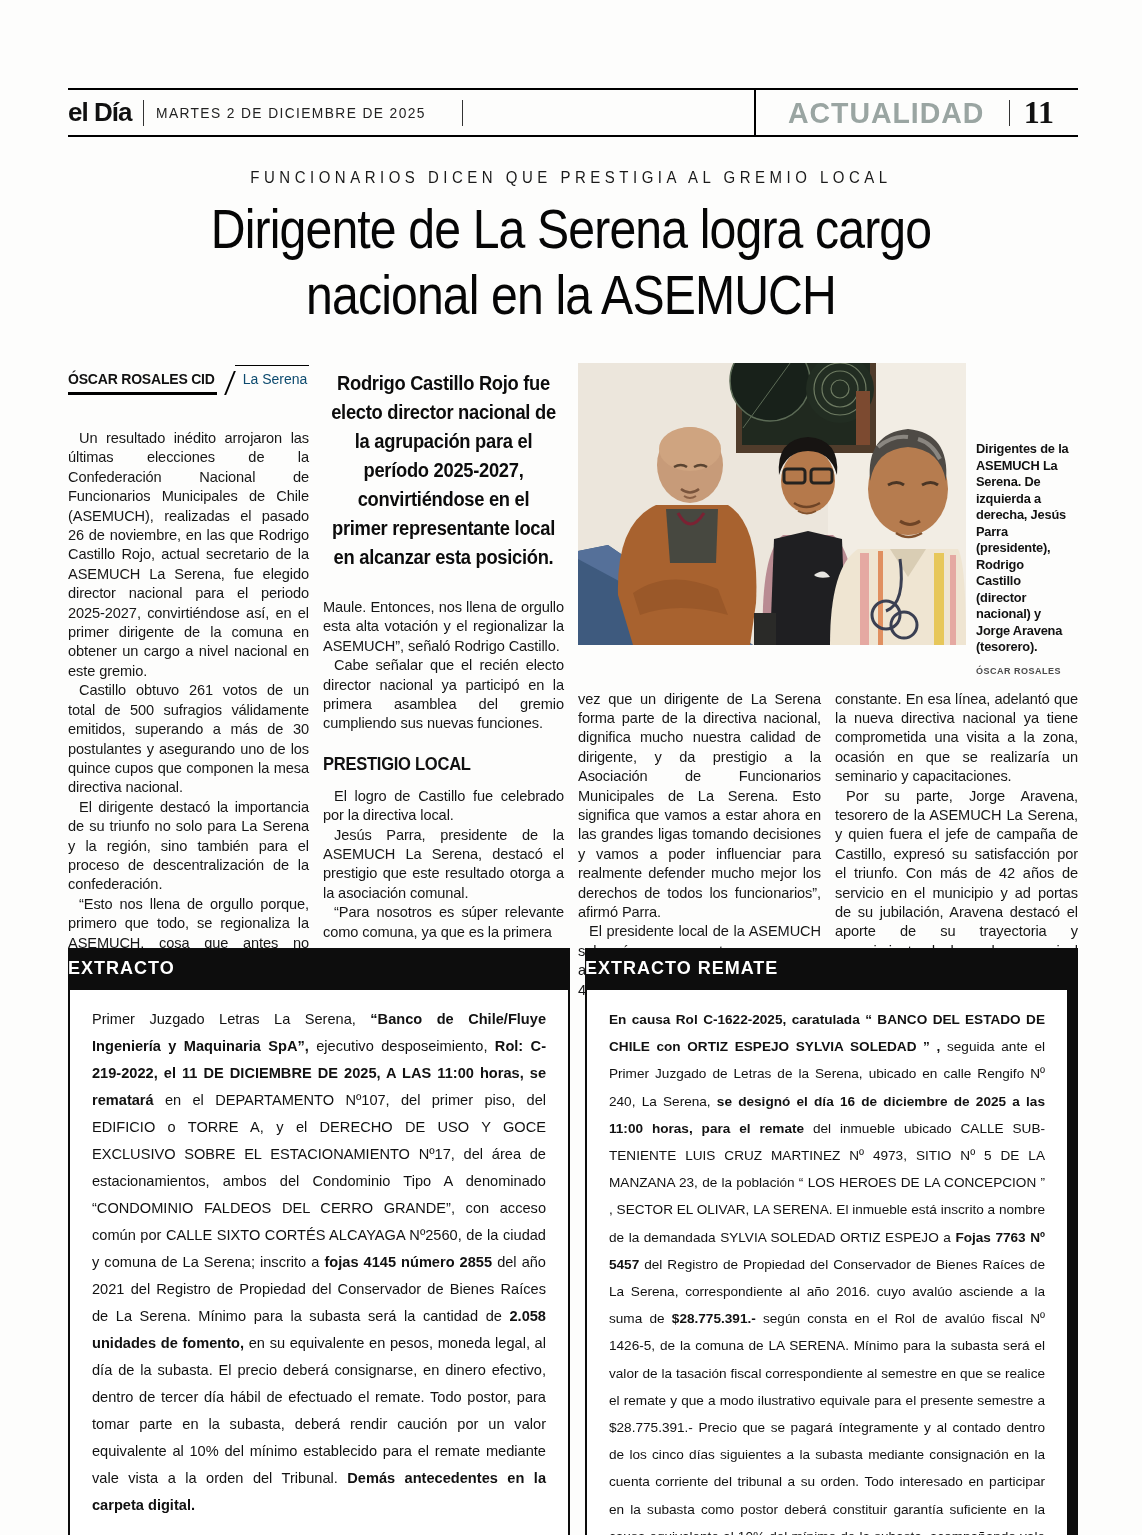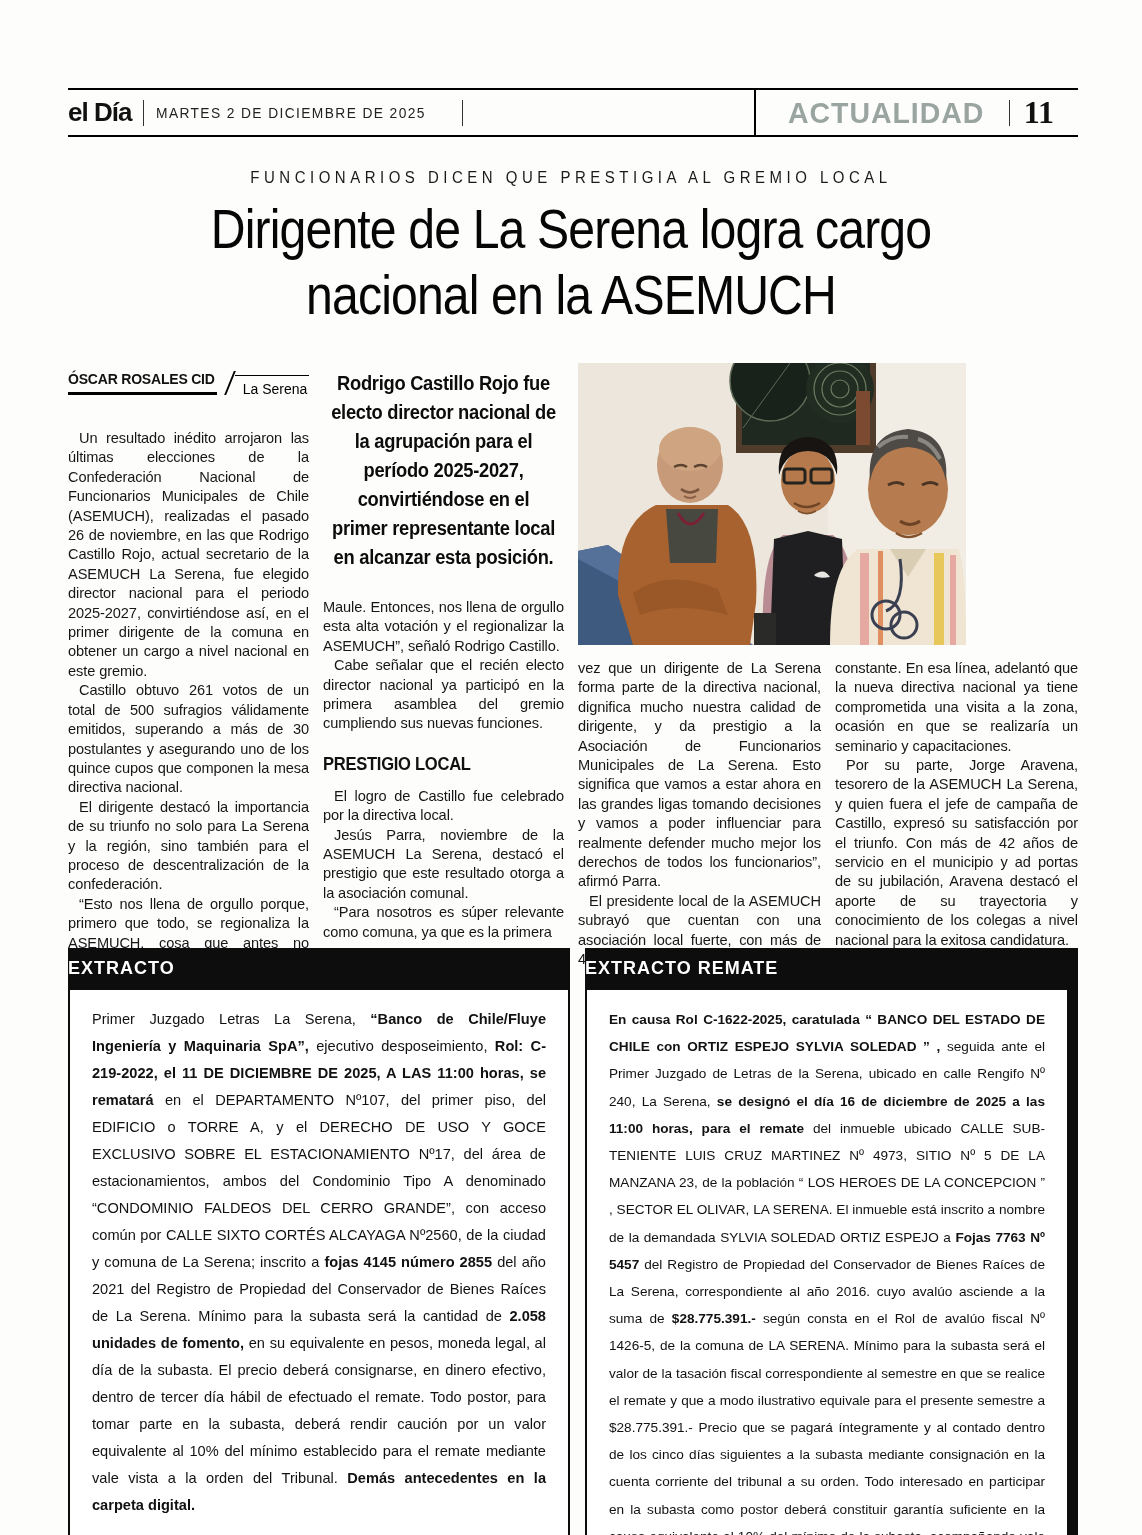--- a/index.html
+++ b/index.html
@@ -44,21 +44,21 @@
   .col{width:241px;}
   .right-half{width:500px;}
   .body-text p{
     margin:0;font-size:14.6px;line-height:19.4px;text-align:justify;
     text-indent:11px;color:#161616;letter-spacing:-0.1px;
   }
   .body-text p.cont{text-indent:0;}
   .byline{display:flex;align-items:flex-end;margin-bottom:34px;height:32px;}
   .byline-name{font-weight:bold;font-size:14px;letter-spacing:-0.2px;border-bottom:3px solid #000;padding:0 2px 5px 0;}
   .byline-slash{width:10px;height:24px;border-right:2px solid #000;transform:skewX(-22deg);margin:0 4px 0 2px;}
-  .byline-loc{flex:1;font-size:14px;color:#000000;border-top:1.5px solid #000;padding:5px 0 0 8px;align-self:flex-start;margin-top:12px;}
+  .byline-loc{flex:1;font-size:14px;color:#0c4a6e;border-top:1.5px solid #000;padding:5px 0 0 8px;align-self:flex-start;margin-top:2px;}
   .pull-quote{
     font-weight:bold;font-size:19.5px;line-height:29px;text-align:center;
     letter-spacing:-0.3px;margin:6px 0 26px 0;color:#0c0c0c;transform:scaleX(.94);
   }
   .subhead{font-weight:bold;font-size:18px;letter-spacing:-0.3px;margin:20px 0 12px 0;transform:scaleX(.92);transform-origin:left;}
   
   .photo-row{display:flex;gap:10px;margin-bottom:14px;}
   .photo-frame{width:388px;height:282px;background:#ece6dc;overflow:hidden;flex:none;}
   .caption{width:100px;padding-top:78px;}
   .caption-text{font-weight:bold;font-size:13.5px;line-height:16.5px;letter-spacing:-0.2px;transform:scaleX(.95);transform-origin:left top;}
@@ -121,21 +121,21 @@
       <p>El dirigente destacó la importancia de su triunfo no solo para La Serena y la región, sino también para el proceso de descentralización de la confederación.</p>
       <p>“Esto nos llena de orgullo porque, primero que todo, se regionaliza la ASEMUCH, cosa que antes no ocurría, porque la mayoría de sus dirigentes actuales eran de la Región Metropolitana. Hoy día hay representantes del norte, hay representantes de Alto del Carmen, del sur, Concepción, Talcahuano,</p>
     </div>
 
     <div class="col body-text">
       <div class="pull-quote">Rodrigo Castillo Rojo fue electo director nacional de la agrupación para el período 2025-2027, convirtiéndose en el primer representante local en alcanzar esta posición.</div>
       <p class="cont">Maule. Entonces, nos llena de orgullo esta alta votación y el regionalizar la ASEMUCH”, señaló Rodrigo Castillo.</p>
       <p>Cabe señalar que el recién electo director nacional ya participó en la primera asamblea del gremio cumpliendo sus nuevas funciones.</p>
       <div class="subhead">PRESTIGIO LOCAL</div>
       <p>El logro de Castillo fue celebrado por la directiva local.</p>
-      <p>Jesús Parra, noviembre de la ASEMUCH La Serena, destacó el prestigio que este resultado otorga a la asociación comunal.</p>
+      <p>Jesús Parra, presidente de la ASEMUCH La Serena, destacó el prestigio que este resultado otorga a la asociación comunal.</p>
       <p>“Para nosotros es súper relevante como comuna, ya que es la primera</p>
     </div>
 
     <div class="right-half">
       <div class="photo-row">
         <div class="photo-frame">
           <svg width="388" height="282" viewBox="0 0 388 282" xmlns="http://www.w3.org/2000/svg">
 
             <rect x="0" y="0" width="388" height="282" fill="#ece6dc"></rect>
             <rect x="250" y="0" width="138" height="282" fill="#f2ede4"></rect>
@@ -194,20 +194,24 @@
               <path d="M292,118 Q288,70 330,66 Q372,70 368,118 Q362,86 330,84 Q298,86 292,118" fill="#4e4a45"></path>
               <path d="M300,84 q14,-12 30,-10 M340,76 q14,4 22,20" stroke="#8a8680" stroke-width="4" fill="none"></path>
               <path d="M310,122 q9,-5 16,0 M344,122 q9,-5 16,0" stroke="#4a3524" stroke-width="3" fill="none"></path>
               <path d="M322,158 q10,7 20,0" stroke="#6e4426" stroke-width="3" fill="none"></path>
               <path d="M318,170 q12,8 26,0" stroke="#82512c" stroke-width="2.5" fill="none"></path>
             </g>
 
             <rect x="176" y="250" width="22" height="32" fill="#2a2a28"></rect>
           </svg>
         </div>
+        <div class="caption">
+          <div class="caption-text">Dirigentes de la ASEMUCH La Serena. De izquierda a derecha, Jesús Parra (presidente), Rodrigo Castillo (director nacional) y Jorge Aravena (tesorero).</div>
+          <div class="caption-credit">ÓSCAR ROSALES</div>
+        </div>
       </div>
       <div class="two-cols">
         <div class="col body-text">
           <p class="cont">vez que un dirigente de La Serena forma parte de la directiva nacional, dignifica mucho nuestra calidad de dirigente, y da prestigio a la Asociación de Funcionarios Municipales de La Serena. Esto significa que vamos a estar ahora en las grandes ligas tomando decisiones y vamos a poder influenciar para realmente defender mucho mejor los derechos de todos los funcionarios”, afirmó Parra.</p>
           <p>El presidente local de la ASEMUCH subrayó que cuentan con una asociación local fuerte, con más de 400 socios, lo que implica un trabajo</p>
         </div>
         <div class="col body-text">
           <p class="cont">constante. En esa línea, adelantó que la nueva directiva nacional ya tiene comprometida una visita a la zona, ocasión en que se realizaría un seminario y capacitaciones.</p>
           <p>Por su parte, Jorge Aravena, tesorero de la ASEMUCH La Serena, y quien fuera el jefe de campaña de Castillo, expresó su satisfacción por el triunfo. Con más de 42 años de servicio en el municipio y ad portas de su jubilación, Aravena destacó el aporte de su trayectoria y conocimiento de los colegas a nivel nacional para la exitosa candidatura.</p>
         </div>

